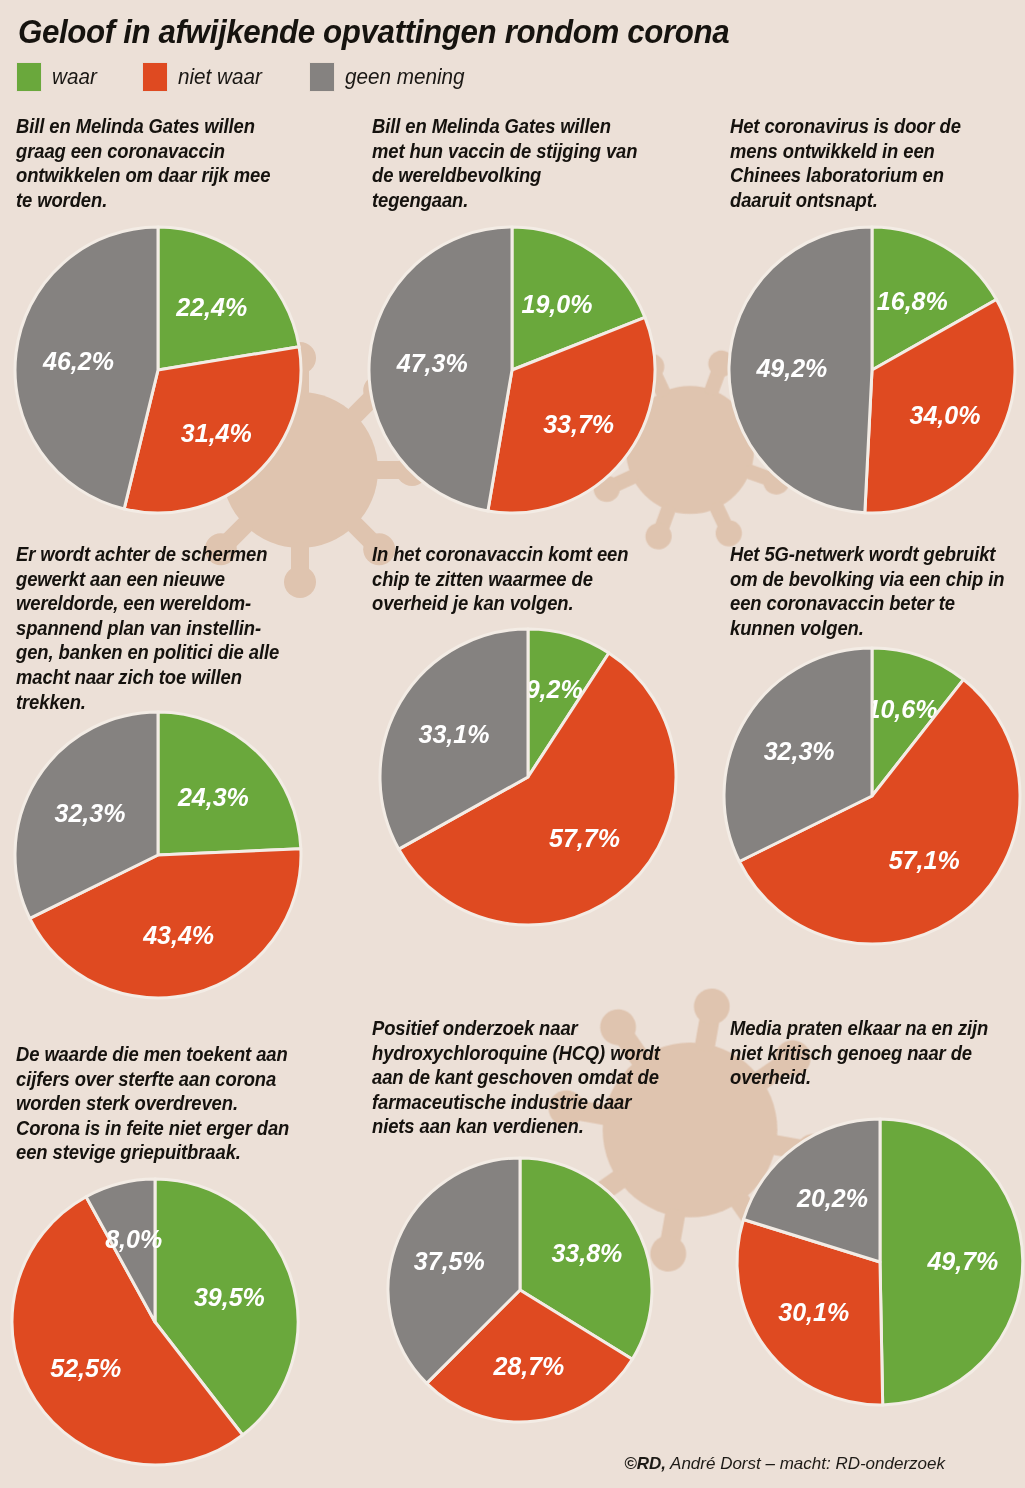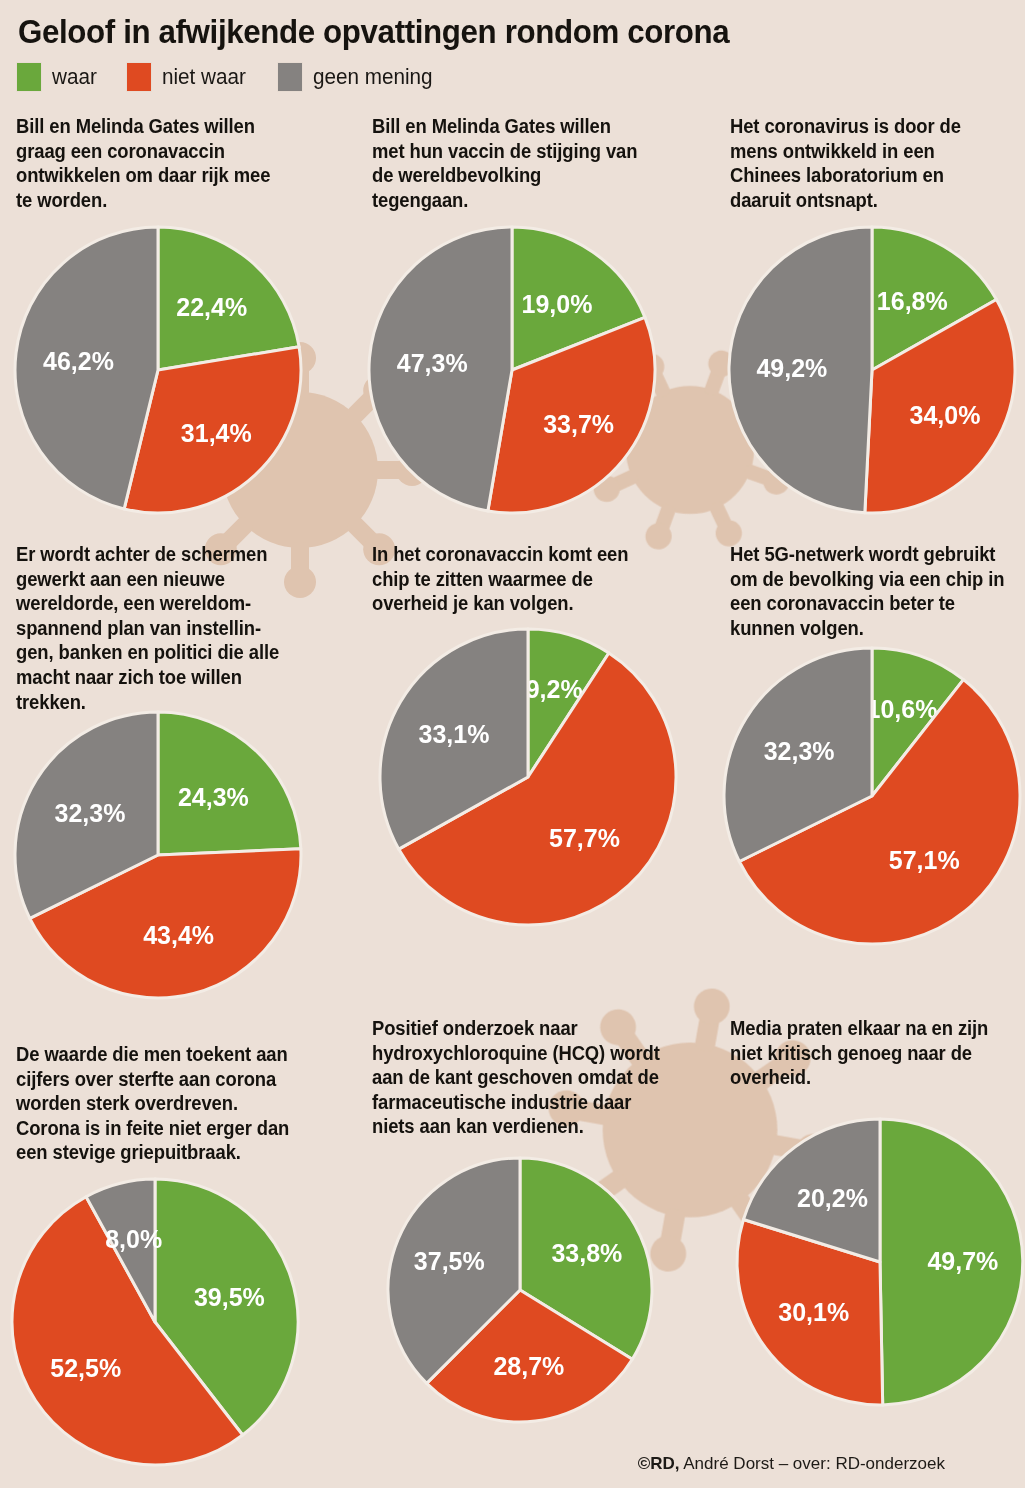--- a/index.html
+++ b/index.html
@@ -11,41 +11,41 @@
   body {
     background: #ece0d7;
     font-family: "Liberation Sans", sans-serif;
     position: relative;
   }
 
   
   #virus-layer { position: absolute; inset: 0; z-index: 0; pointer-events: none; }
 
   
-  #content { position: relative; z-index: 2; width: 961px; height: 1488px; }
+  #content { position: relative; z-index: 2; width: 961px; height: 1488px; font-style: italic; }
 
   #title {
     position: absolute;
     left: 18px; top: 12px;
     font-size: 34px;
     font-weight: bold;
     letter-spacing: -0.4px;
     color: #16130f;
     font-family: "Liberation Sans", sans-serif;
     transform: scaleX(0.92);
     transform-origin: left center;
     white-space: nowrap;
   }
 
   #legend {
     position: absolute;
     left: 16px; top: 62px;
     display: flex;
     align-items: center;
-    gap: 0px;
+    gap: 16px;
   }
   .legend-item { display: flex; align-items: center; margin-right: 26px; }
   .legend-swatch {
     width: 26px; height: 30px;
     border: 1px solid #e8dcd2;
     margin-right: 10px;
   }
   .legend-label {
     font-size: 22px;
     color: #1a1714;
@@ -333,16 +333,16 @@
         <path d="M 149 149 L 149.00 6.00 A 143 143 0 0 1 151.70 291.97 Z" fill="#6aa83c" stroke="#f3ece5" stroke-width="3" stroke-linejoin="round"></path>
         <text x="231.9" y="148.2" class="slice-label">49,7%</text>
         <path d="M 149 149 L 151.70 291.97 A 143 143 0 0 1 12.45 106.52 Z" fill="#df4a21" stroke="#f3ece5" stroke-width="3" stroke-linejoin="round"></path>
         <text x="82.7" y="198.8" class="slice-label">30,1%</text>
         <path d="M 149 149 L 12.45 106.52 A 143 143 0 0 1 149.00 6.00 Z" fill="#858280" stroke="#f3ece5" stroke-width="3" stroke-linejoin="round"></path>
         <text x="101.5" y="84.5" class="slice-label">20,2%</text>
       </svg>
     </div>
 
   <div id="footer">
-    <b>©RD,</b><span> André Dorst – over: RD-onderzoek</span>
+    <b>©RD,</b><span> André Dorst – macht: RD-onderzoek</span>
   </div>
 
 </div>
 
 </body></html>

